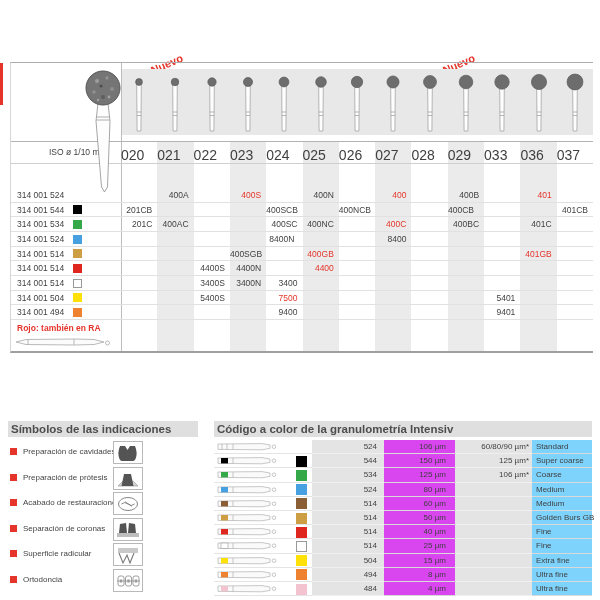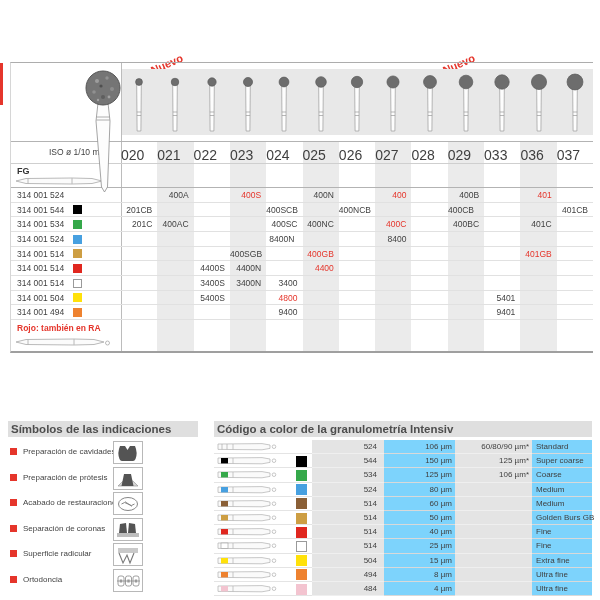--- a/index.html
+++ b/index.html
@@ -49,21 +49,21 @@
   .sym-iconbox{position:absolute;left:105px;top:0;width:30px;height:23px;background:#fff;border:1px solid #b8b8b8;box-sizing:border-box;}
 
   .grit-panel{position:absolute;left:214px;top:421px;width:378px;height:179px;}
   .grit-panel .panel-title{left:0;top:0;width:378px;position:absolute;}
   .grit-row{position:absolute;left:0;width:378px;height:14.2px;}
   .grit-cell{position:absolute;top:0;height:14.2px;font-size:8px;line-height:14.2px;box-sizing:border-box;
              border-bottom:1px solid #d9d9d9;white-space:nowrap;}
   .gc-icon{left:0;width:80px;border-bottom:1px solid #e4e4e4;}
   .gc-chip{left:80px;width:18px;border-bottom:1px solid #e4e4e4;}
   .gc-code{left:98px;width:72px;background:#e4e4e4;text-align:right;padding-right:7px;border-bottom:1px solid #efefef;}
-  .gc-size{left:170px;width:71px;background:#7dd3fc;text-align:right;padding-right:3px;}
+  .gc-size{left:170px;width:71px;background:#d946ef;text-align:right;padding-right:9px;}
   .gc-alt{left:241px;width:77px;background:#e4e4e4;text-align:right;padding-right:3px;border-bottom:1px solid #efefef;}
   .gc-name{left:318px;width:60px;background:#7dd3fc;text-align:left;padding-left:4px;}
   .gchip{position:absolute;left:2px;top:1.5px;width:11px;height:11px;box-sizing:border-box;}
 </style>
 </head>
 <body>
 
 <div class="page">
   <div class="red-edge"></div>
   <div class="nuevo nuevo1">Nuevo</div>
@@ -187,28 +187,20 @@
           <span class="col-label" style="left: 327.846px; width: 36.3077px;">026</span>
           <span class="col-label" style="left: 364.154px; width: 36.3077px;">027</span>
           <span class="col-label" style="left: 400.462px; width: 36.3077px;">028</span>
           <span class="col-label" style="left: 436.769px; width: 36.3077px;">029</span>
           <span class="col-label" style="left: 473.077px; width: 36.3077px;">033</span>
           <span class="col-label" style="left: 509.385px; width: 36.3077px;">036</span>
           <span class="col-label" style="left: 545.692px; width: 36.3077px;">037</span>
         </div>
     </div>
 
-    <div class="fg-row">
-      <span class="fg-label">FG</span>
-      <svg class="fg-bur" width="92" height="12" viewBox="0 0 92 12">
-        <polygon points="2,6 12,3.5 58,3 78,3.5 88,6 78,8.5 58,9 12,8.5" fill="#fbfbfb" stroke="#a8a8a8" stroke-width="0.8"></polygon>
-        <line x1="14" y1="3.6" x2="14" y2="8.4" stroke="#a8a8a8" stroke-width="0.8"></line>
-        <line x1="58" y1="3.2" x2="58" y2="8.8" stroke="#a8a8a8" stroke-width="0.8"></line>
-      </svg>
-    </div>
 
     <div id="data-rows">
         <div class="drow" style="top: 125px;">
           <span class="code">314 001 524</span>
           <span class="val" style="left: 146.308px; width: 36.3077px;">400A</span>
           <span class="val red" style="left: 218.923px; width: 36.3077px;">400S</span>
           <span class="val" style="left: 291.538px; width: 36.3077px;">400N</span>
           <span class="val red" style="left: 364.154px; width: 36.3077px;">400</span>
           <span class="val" style="left: 436.769px; width: 36.3077px;">400B</span>
           <span class="val red" style="left: 509.385px; width: 36.3077px;">401</span>
@@ -257,21 +249,21 @@
           <span class="code">314 001 514</span>
           <span class="chip" style="background: rgb(255, 255, 255); border: 1px solid rgb(154, 154, 154);"></span>
           <span class="val" style="left: 182.615px; width: 36.3077px;">3400S</span>
           <span class="val" style="left: 218.923px; width: 36.3077px;">3400N</span>
           <span class="val" style="left: 255.231px; width: 36.3077px;">3400</span>
         </div>
         <div class="drow" style="top: 227.669px;">
           <span class="code">314 001 504</span>
           <span class="chip" style="background: rgb(255, 225, 10);"></span>
           <span class="val" style="left: 182.615px; width: 36.3077px;">5400S</span>
-          <span class="val red" style="left: 255.231px; width: 36.3077px;">4800</span>
+          <span class="val red" style="left: 255.231px; width: 36.3077px;">7500</span>
           <span class="val" style="left: 473.077px; width: 36.3077px;">5401</span>
         </div>
         <div class="drow" style="top: 242.336px;">
           <span class="code">314 001 494</span>
           <span class="chip" style="background: rgb(238, 130, 48);"></span>
           <span class="val" style="left: 255.231px; width: 36.3077px;">9400</span>
           <span class="val" style="left: 473.077px; width: 36.3077px;">9401</span>
         </div>
       </div>
 

